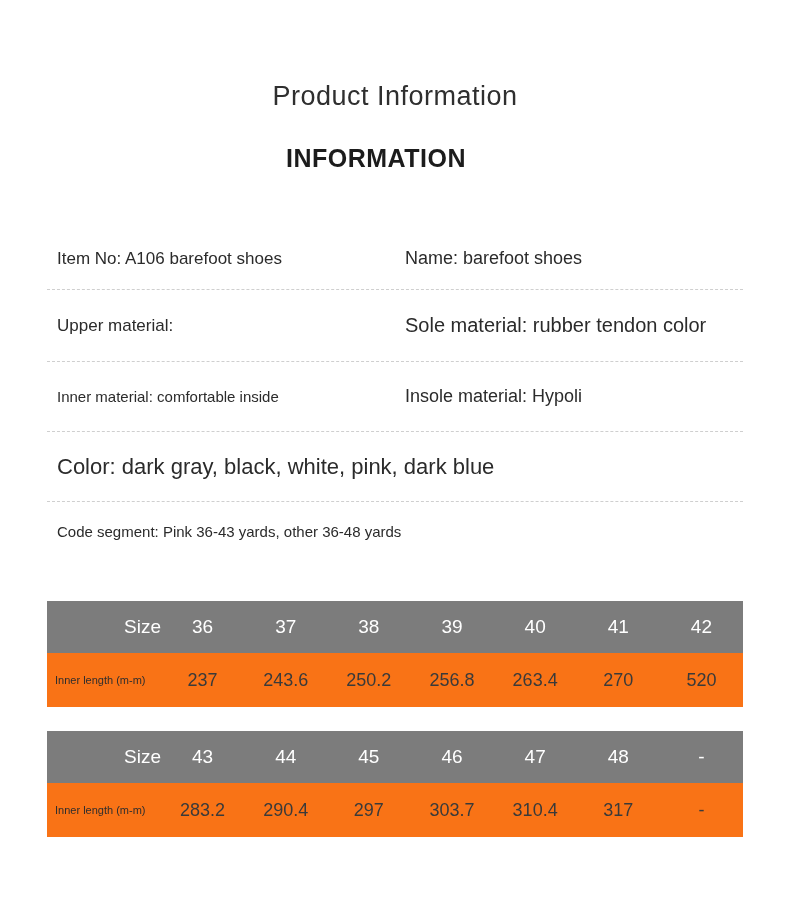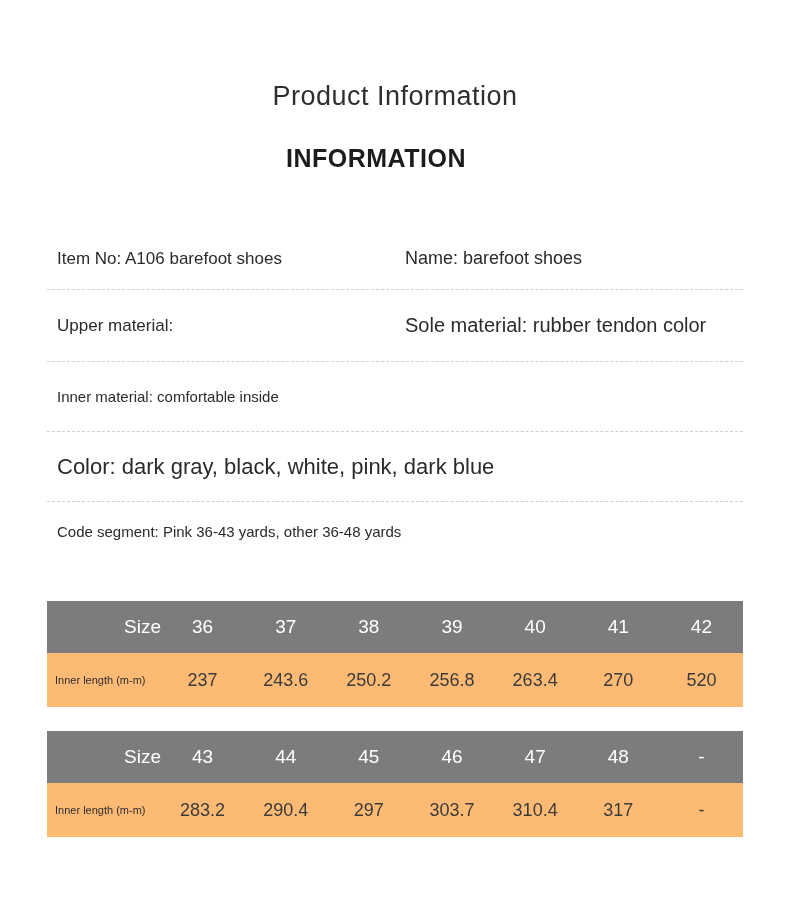--- a/index.html
+++ b/index.html
@@ -114,21 +114,21 @@
     display: flex;
     width: 696px;
     box-sizing: border-box;
   }
   .size-row.header {
     background: #7c7c7c;
     height: 52px;
     align-items: center;
   }
   .size-row.body {
-    background: #fdba74;
+    background: #f97316;
     height: 54px;
     align-items: center;
   }
   .size-cell {
     flex: 1 1 0;
     text-align: center;
     box-sizing: border-box;
   }
   .size-cell.label-col {
     flex: 0 0 114px;
@@ -172,20 +172,21 @@
       <div class="spec-cell left">
         <div class="upper-wrap">
           <span class="upper-label">Upper material:</span>
         </div>
       </div>
       <div class="spec-cell right t-16">Sole material: rubber tendon color</div>
     </div>
 
     <div class="spec-row r3">
       <div class="spec-cell left t-15">Inner material: comfortable inside</div>
+      <div class="spec-cell right t-18">Insole material: Hypoli</div>
     </div>
 
     <div class="spec-row r4">
       <div class="spec-cell full t-19">Color: dark gray, black, white, pink, dark blue</div>
     </div>
 
     <div class="spec-row r5">
       <div class="spec-cell full t-15">Code segment: Pink 36-43 yards, other 36-48 yards</div>
     </div>
 

